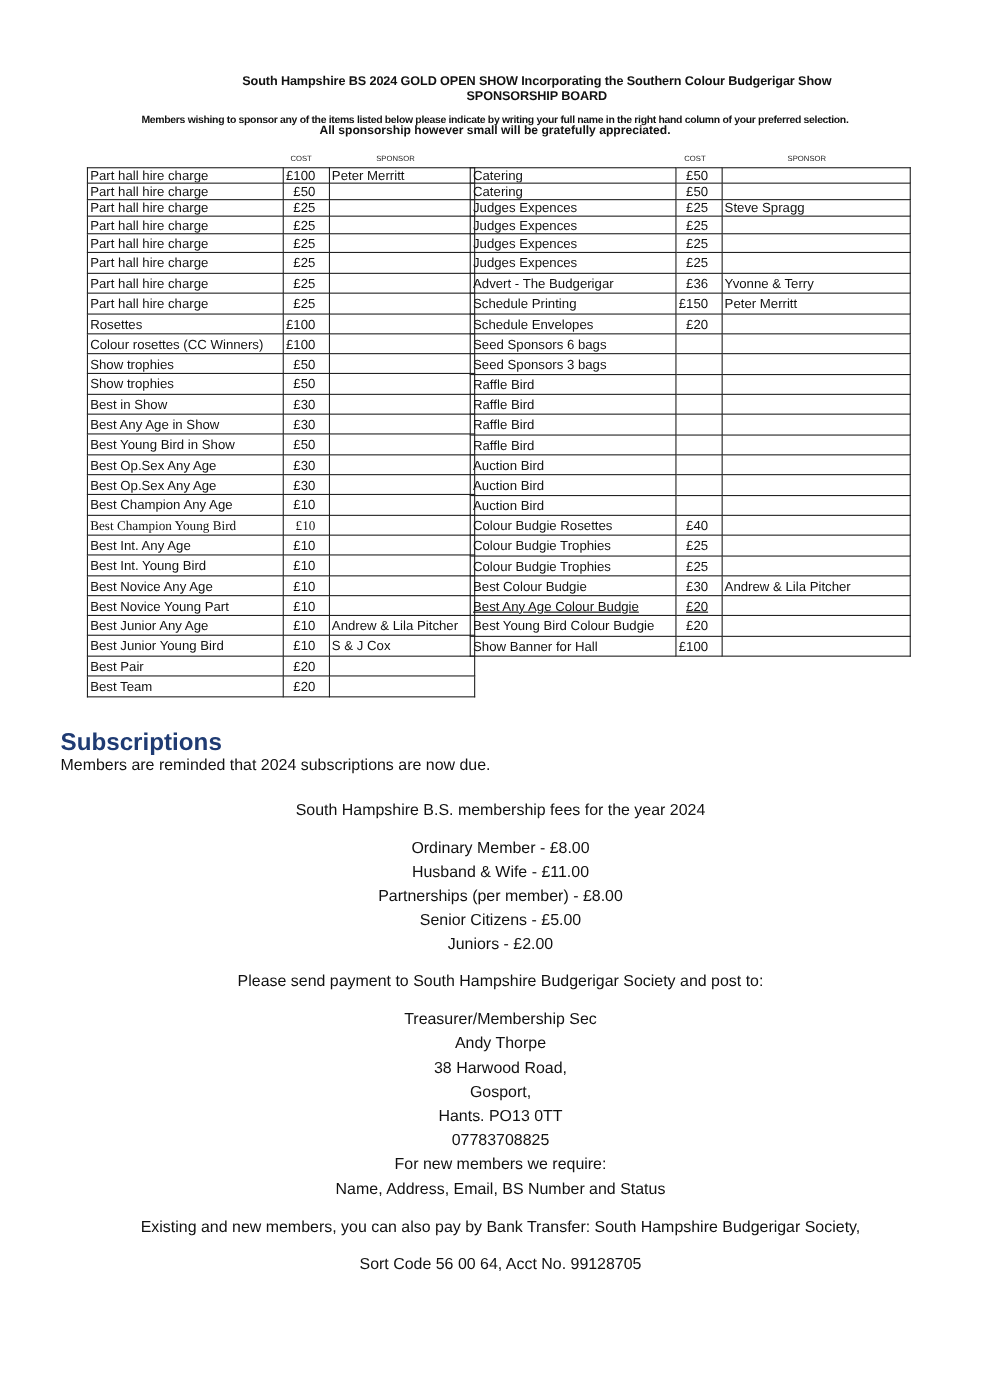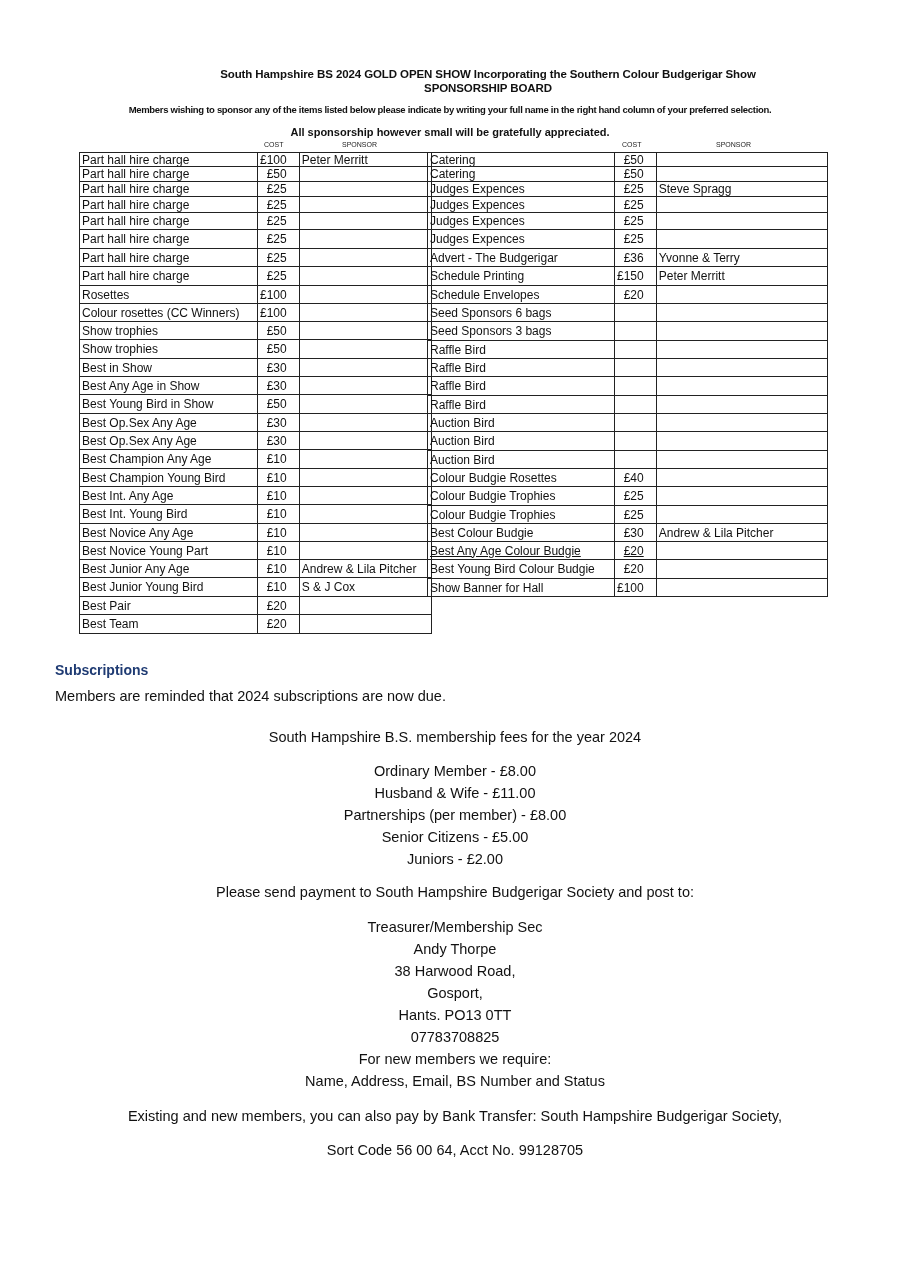--- a/index.html
+++ b/index.html
@@ -3,31 +3,31 @@
 <meta charset="utf-8">
 <style>
   html, body { margin: 0; padding: 0; background: #ffffff; }
   body { width: 900px; height: 1272px; position: relative; overflow: hidden;
          font-family: "Liberation Sans", "DejaVu Sans", sans-serif; color: #111; }
   .abs { position: absolute; }
   .title { left: 0; width: 976px; text-align: center; font-weight: bold; font-size: 11.5px; letter-spacing: -0.1px; }
   .t1 { top: 68px; }
   .t2 { top: 82px; }
   .t3 { top: 104px; left: 0; width: 900px; text-align: center; font-weight: bold; font-size: 9.5px; letter-spacing: -0.3px; }
-  .t4 { top: 126px; left: 0; width: 900px; text-align: center; font-weight: bold; font-size: 11px; }
+  .t4 { top: 113px; left: 0; width: 900px; text-align: center; font-weight: bold; font-size: 11px; }
   .colhdr { font-size: 7px; color: #222; top: 141px; }
 
   table.sp { position: absolute; border-collapse: collapse; font-size: 12px; }
   table.sp td { border: 1.3px solid #222; padding: 0 2px; line-height: 1; white-space: nowrap; overflow: hidden; }
   table.sp td.cost { text-align: right; padding-right: 12px; }
   table.sp td.item { padding-left: 2px; }
   #left-table { left: 79px; top: 152px; }
   #right-table { left: 427px; top: 152px; }
 
-  .subs-head { left: 55px; top: 662px; font-size: 14px; font-weight: bold; color: #1f3b73; }
+  .subs-head { left: 55px; top: 662px; font-size: 22px; font-weight: bold; color: #1f3b73; }
   .subs-note { left: 55px; top: 688px; font-size: 14.5px; }
   .center-line { left: 0; width: 910px; text-align: center; font-size: 14.5px; }
 </style>
 </head>
 <body>
 
 <div class="abs title t1">South Hampshire BS 2024 GOLD OPEN SHOW Incorporating the Southern Colour Budgerigar Show</div>
 <div class="abs title t2">SPONSORSHIP BOARD</div>
 <div class="abs t3">Members wishing to sponsor any of the items listed below please indicate by writing your full name in the right hand column of your preferred selection.</div>
 <div class="abs t4">All sponsorship however small will be gratefully appreciated.</div>
@@ -127,21 +127,21 @@
       <tr style="height: 18px;">
         <td class="item">Best Op.Sex Any Age</td>
         <td class="cost">£30</td>
         <td class="sponsor"></td>
       </tr>
       <tr style="height: 19px; margin-top: 48px;">
         <td class="item">Best Champion Any Age</td>
         <td class="cost">£10</td>
         <td class="sponsor"></td>
       </tr>
-      <tr style="height: 18px;">
+      <tr style="height: 18px; font-family: Liberation Serif, serif;">
         <td class="item">Best Champion Young Bird</td>
         <td class="cost">£10</td>
         <td class="sponsor"></td>
       </tr>
       <tr style="height: 18px;">
         <td class="item">Best Int. Any Age</td>
         <td class="cost">£10</td>
         <td class="sponsor"></td>
       </tr>
       <tr style="height: 19px;">

